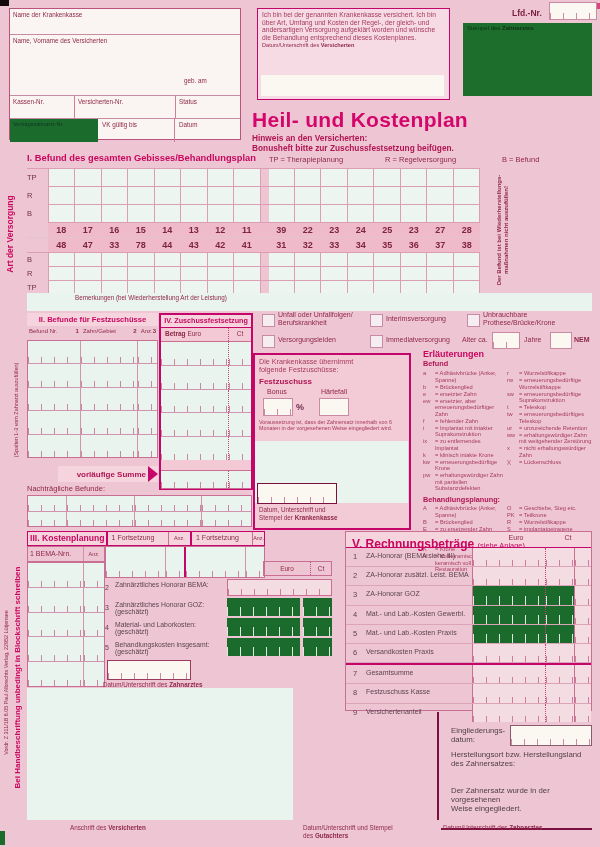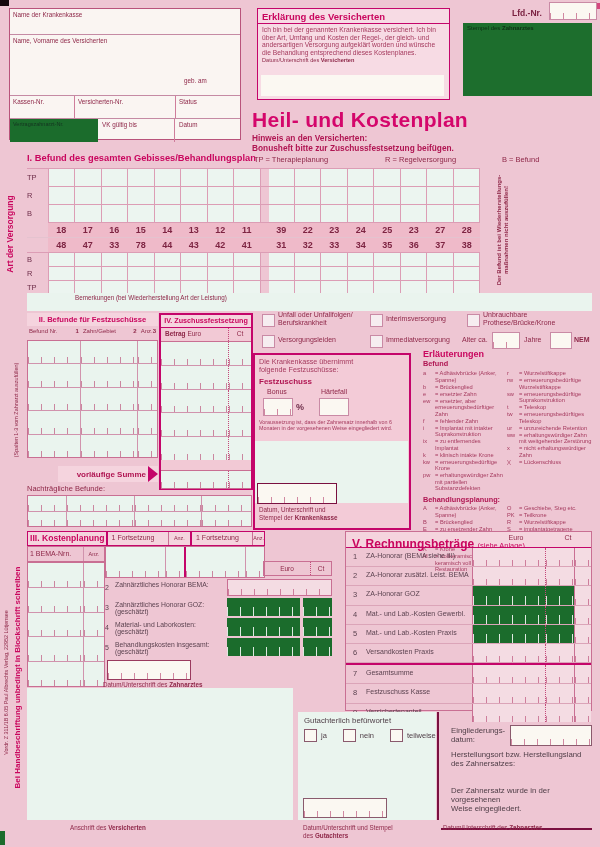--- a/index.html
+++ b/index.html
@@ -112,40 +112,39 @@
       <div style="flex:1;">
         <div class="lbl" style="padding:2px 0 0 4px;">Datum</div>
       </div>
     </div>
   </div>
 
   <div class="abs lbl b" style="left:512px;top:8px;font-size:8.5px;color:#7a2040;">Lfd.-Nr.</div>
   <div class="abs wbox comb" style="left:549px;top:2px;width:46px;height:16px;border-color:#c98aa5;"></div>
 
   <div class="abs" style="left:257px;top:8px;width:193px;height:92px;background:#f7dbe4;border:1.5px solid #c4056a;box-sizing:border-box;">
-    <div class="mag" style="font-size:9.5px;padding:2px 0 1px 4px;border-bottom:1px solid #c4056a;">Erklärung des Versicherten</div>
     <div class="maroon" style="font-size:6.7px;line-height:7.6px;padding:2px 4px 0 4px;">Ich bin bei der genannten Krankenkasse versichert. Ich bin über Art, Umfang und Kosten der Regel-, der gleich- und andersartigen Versorgung aufgeklärt worden und wünsche die Behandlung entsprechend dieses Kostenplanes.</div>
     <div style="padding:1px 0 0 4px;font-size:5.6px;color:#8e2748;">
       <span>Datum/Unterschrift des </span><span class="b">Versicherten</span>
     </div>
     <div class="abs" style="left:3px;top:66px;width:183px;height:21px;background:#fbf8f2;"></div>
   </div>
 
   <div class="abs" style="left:463px;top:23px;width:129px;height:73px;background:#1d6e2d;">
     <div style="font-size:6px;color:#0e3015;padding:2px 0 0 4px;">
       <span>Stempel des </span><span class="b">Zahnarztes</span>
     </div>
   </div>
 
   <div class="abs" style="left:252px;top:108px;font-size:21px;font-weight:bold;color:#d4066b;letter-spacing:.3px;">Heil- und Kostenplan</div>
   <div class="abs b" style="left:252px;top:133px;font-size:8.3px;color:#b01552;">Hinweis an den Versicherten:</div>
   <div class="abs b" style="left:252px;top:143px;font-size:8.3px;color:#b01552;">Bonusheft bitte zur Zuschussfestsetzung beifügen.</div>
 
   <div class="abs mag" style="left:27px;top:153px;font-size:9.3px;">I. Befund des gesamten Gebisses/Behandlungsplan</div>
-  <div class="abs lbl75" style="left:254px;top:155px;">TP = Therapieplanung</div>
+  <div class="abs lbl75" style="left:269px;top:155px;">TP = Therapieplanung</div>
   <div class="abs lbl75" style="left:385px;top:155px;">R = Regelversorgung</div>
   <div class="abs lbl75" style="left:502px;top:155px;">B = Befund</div>
 
   <div class="vwrap" style="left:5px;top:178px;width:18px;height:112px;">
     <div class="vtext mag" style="width:112px;font-size:8.5px;">Art der Versorgung</div>
   </div>
 
   <div class="abs s1grid" style="left:27px;top:168px;width:453px;">
     <div class="s1row" style="height:18px;">
       <div class="s1lab" style="line-height:18px;">TP</div>
@@ -784,32 +783,20 @@
         <div class="vct palepink comb"></div>
         <div class="vx palepink comb"></div>
       </div>
   </div>
 
   <div class="abs field" style="left:27px;top:688px;width:266px;height:132px;"></div>
   <div class="abs lbl" style="left:70px;top:824px;">
     <span>Anschrift des </span><span class="b">Versicherten</span>
   </div>
 
-  <div class="abs field" style="left:298px;top:712px;width:138px;height:108px;">
-    <div class="dark" style="font-size:7.8px;padding:4px 0 0 6px;">Gutachterlich befürwortet</div>
-    <div style="display:flex;align-items:center;gap:4px;padding:4px 0 0 6px;font-size:7.5px;color:#4e3d46;">
-      <span class="cb" style="background:#fbf8f2;border-color:#8a5a6d;"></span>
-      <span>ja</span>
-      <span class="cb" style="background:#fbf8f2;border-color:#8a5a6d;margin-left:12px;"></span>
-      <span>nein</span>
-      <span class="cb" style="background:#fbf8f2;border-color:#8a5a6d;margin-left:12px;"></span>
-      <span>teilweise</span>
-    </div>
-    <div class="abs wbox comb" style="left:5px;top:86px;width:82px;height:18px;border-color:#8a5a6d;"></div>
-  </div>
   <div class="abs" style="left:437px;top:712px;width:2px;height:108px;background:#7a1040;"></div>
 
   <div class="abs" style="left:441px;top:712px;width:151px;height:108px;margin-top:10px;">
     <div class="dark" style="font-size:7.8px;line-height:9px;padding:4px 0 0 10px;">
       <div>Eingliederungs-</div>
       <div>datum:</div>
     </div>
     <div class="abs wbox comb" style="left:69px;top:3px;width:80px;height:19px;border-color:#8a5a6d;"></div>
     <div class="dark" style="font-size:7.8px;line-height:9px;padding:6px 0 0 10px;">
       <div>Herstellungsort bzw. Herstellungsland</div>

